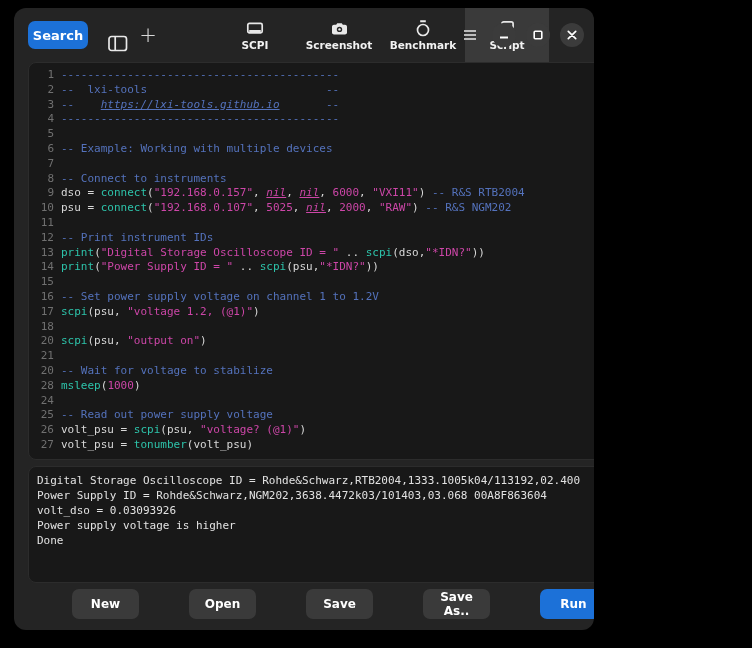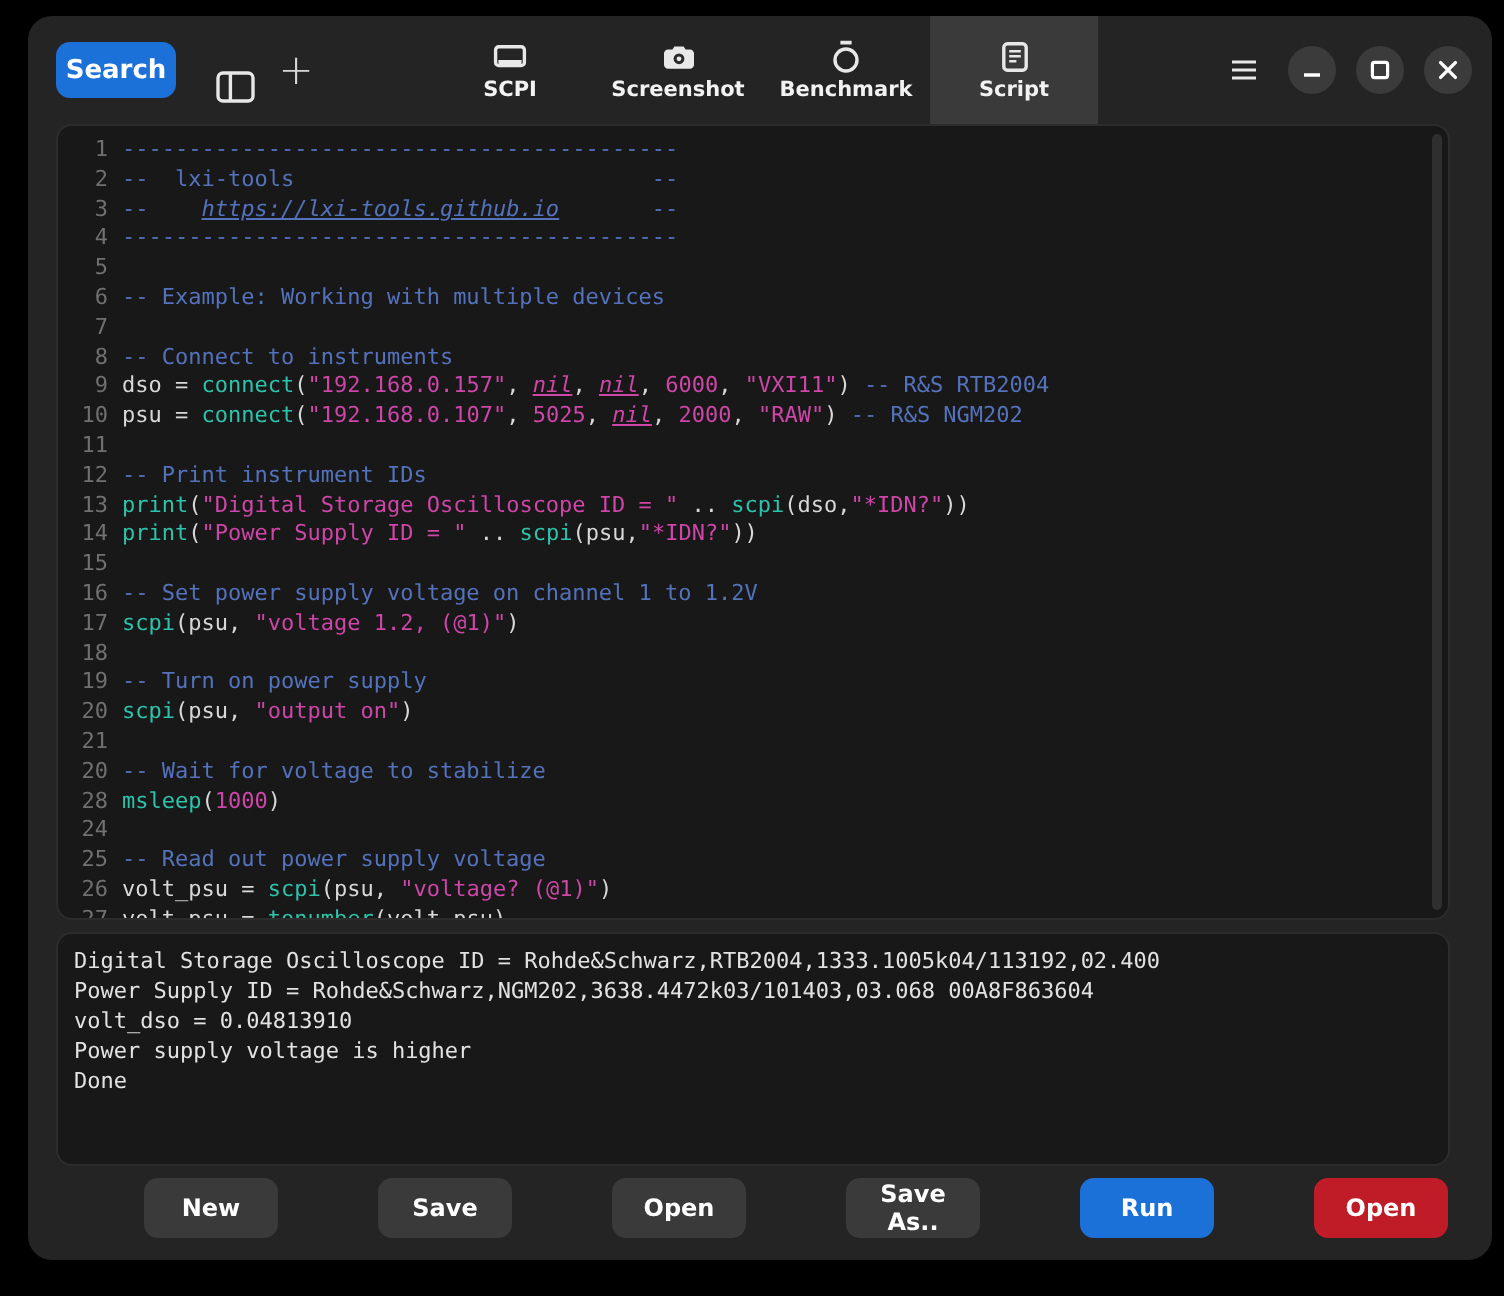--- a/index.html
+++ b/index.html
@@ -1,18 +1,18 @@
 <!DOCTYPE html>
 <html><head>
 <meta charset="utf-8">
 <style>
   html,body{margin:0;padding:0;background:#000;}
   .stage{position:relative;width:752px;height:648px;background:#000;overflow:hidden;
          font-family:"DejaVu Sans","Liberation Sans",sans-serif;}
-  .window{position:absolute;left:14px;top:8px;width:732px;height:622px;background:#242424;
+  .window{position:absolute;left:14px;top:8px;width:580px;height:622px;background:#242424;
           border-radius:12px;overflow:hidden;}
   
   .header{position:absolute;left:0;top:0;width:100%;height:54px;}
   .search-btn{position:absolute;left:14px;top:13px;width:60px;height:28px;background:#1c71d8;
               border:none;border-radius:7px;color:#fff;font-weight:bold;font-size:13px;
               font-family:inherit;display:flex;align-items:center;justify-content:center;}
   .sidebar-toggle{position:absolute;left:94px;top:27px;width:20px;height:17px;}
   .add-btn{position:absolute;left:125px;top:17px;width:18px;height:20px;color:#d8d8d8;
            font-size:21px;font-weight:300;display:flex;align-items:center;justify-content:center;}
   .tools{position:absolute;left:199px;top:0;height:54px;display:flex;}
@@ -153,44 +153,43 @@
           <div class="row"><span class="ln">9</span><span class="t-p">dso = </span><span class="t-f">connect</span><span class="t-p">(</span><span class="t-s">"192.168.0.157"</span><span class="t-p">, </span><span class="t-k">nil</span><span class="t-p">, </span><span class="t-k">nil</span><span class="t-p">, </span><span class="t-n">6000</span><span class="t-p">, </span><span class="t-s">"VXI11"</span><span class="t-p">) </span><span class="t-c">-- R&amp;S RTB2004</span></div>
           <div class="row"><span class="ln">10</span><span class="t-p">psu = </span><span class="t-f">connect</span><span class="t-p">(</span><span class="t-s">"192.168.0.107"</span><span class="t-p">, </span><span class="t-n">5025</span><span class="t-p">, </span><span class="t-k">nil</span><span class="t-p">, </span><span class="t-n">2000</span><span class="t-p">, </span><span class="t-s">"RAW"</span><span class="t-p">) </span><span class="t-c">-- R&amp;S NGM202</span></div>
           <div class="row"><span class="ln">11</span></div>
           <div class="row"><span class="ln">12</span><span class="t-c">-- Print instrument IDs</span></div>
           <div class="row"><span class="ln">13</span><span class="t-f">print</span><span class="t-p">(</span><span class="t-s">"Digital Storage Oscilloscope ID = "</span><span class="t-p"> .. </span><span class="t-f">scpi</span><span class="t-p">(dso,</span><span class="t-s">"*IDN?"</span><span class="t-p">))</span></div>
           <div class="row"><span class="ln">14</span><span class="t-f">print</span><span class="t-p">(</span><span class="t-s">"Power Supply ID = "</span><span class="t-p"> .. </span><span class="t-f">scpi</span><span class="t-p">(psu,</span><span class="t-s">"*IDN?"</span><span class="t-p">))</span></div>
           <div class="row"><span class="ln">15</span></div>
           <div class="row"><span class="ln">16</span><span class="t-c">-- Set power supply voltage on channel 1 to 1.2V</span></div>
           <div class="row"><span class="ln">17</span><span class="t-f">scpi</span><span class="t-p">(psu, </span><span class="t-s">"voltage 1.2, (@1)"</span><span class="t-p">)</span></div>
           <div class="row"><span class="ln">18</span></div>
-          <div class="row"><span class="ln">19</span><span class="t-c">-- Turn on power supply</span></div>
           <div class="row"><span class="ln">20</span><span class="t-f">scpi</span><span class="t-p">(psu, </span><span class="t-s">"output on"</span><span class="t-p">)</span></div>
           <div class="row"><span class="ln">21</span></div>
           <div class="row"><span class="ln">20</span><span class="t-c">-- Wait for voltage to stabilize</span></div>
           <div class="row"><span class="ln">28</span><span class="t-f">msleep</span><span class="t-p">(</span><span class="t-n">1000</span><span class="t-p">)</span></div>
           <div class="row"><span class="ln">24</span></div>
           <div class="row"><span class="ln">25</span><span class="t-c">-- Read out power supply voltage</span></div>
           <div class="row"><span class="ln">26</span><span class="t-p">volt_psu = </span><span class="t-f">scpi</span><span class="t-p">(psu, </span><span class="t-s">"voltage? (@1)"</span><span class="t-p">)</span></div>
           <div class="row"><span class="ln">27</span><span class="t-p">volt_psu = </span><span class="t-f">tonumber</span><span class="t-p">(volt_psu)</span></div>
         </div>
       <div class="scrollbar"></div>
     </div>
 
     <div class="output">
         <div class="out-row">Digital Storage Oscilloscope ID = Rohde&amp;Schwarz,RTB2004,1333.1005k04/113192,02.400</div>
         <div class="out-row">Power Supply ID = Rohde&amp;Schwarz,NGM202,3638.4472k03/101403,03.068 00A8F863604</div>
-        <div class="out-row">volt_dso = 0.04813910</div>
+        <div class="out-row">volt_dso = 0.03093926</div>
         <div class="out-row">Power supply voltage is higher</div>
         <div class="out-row">Done</div>
       </div>
 
     <div class="footer">
         <button class="fbtn">New</button>
+        <button class="fbtn">Open</button>
         <button class="fbtn">Save</button>
-        <button class="fbtn">Open</button>
         <button class="fbtn">Save As..</button>
         <button class="fbtn accent">Run</button>
         <button class="fbtn destructive">Open</button>
       </div>
 
   </div>
 </div>
 
 </body></html>

